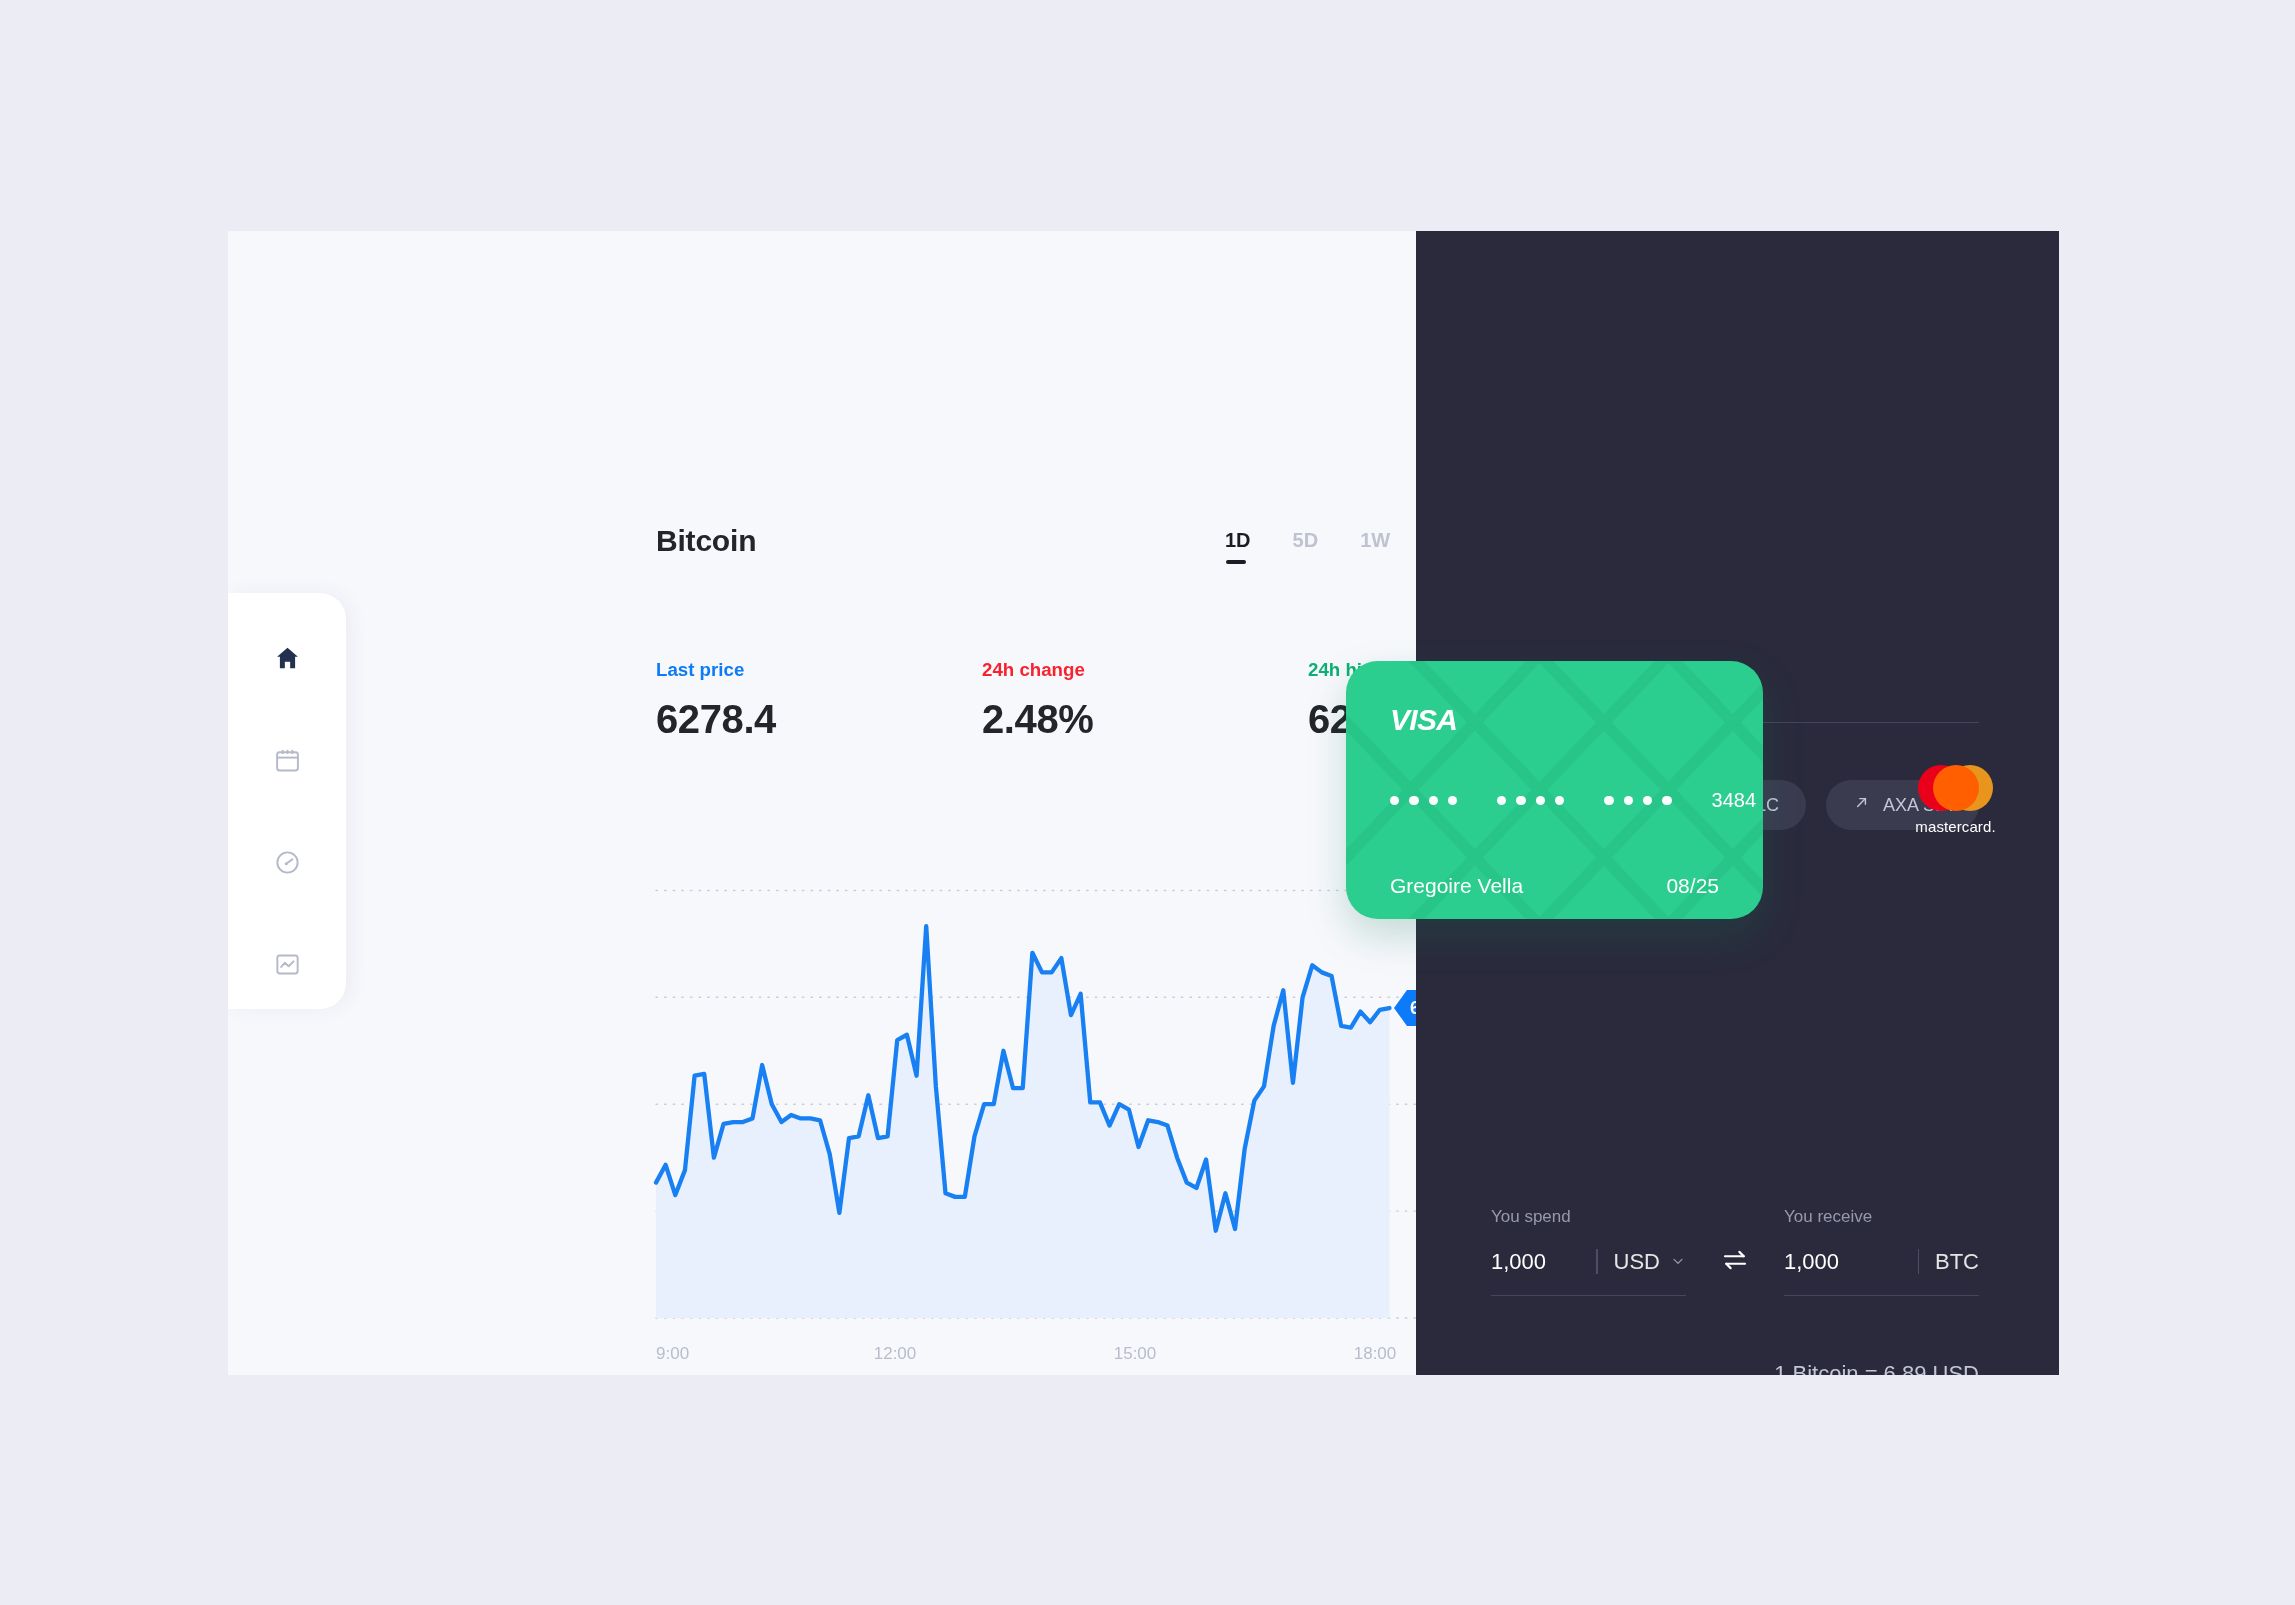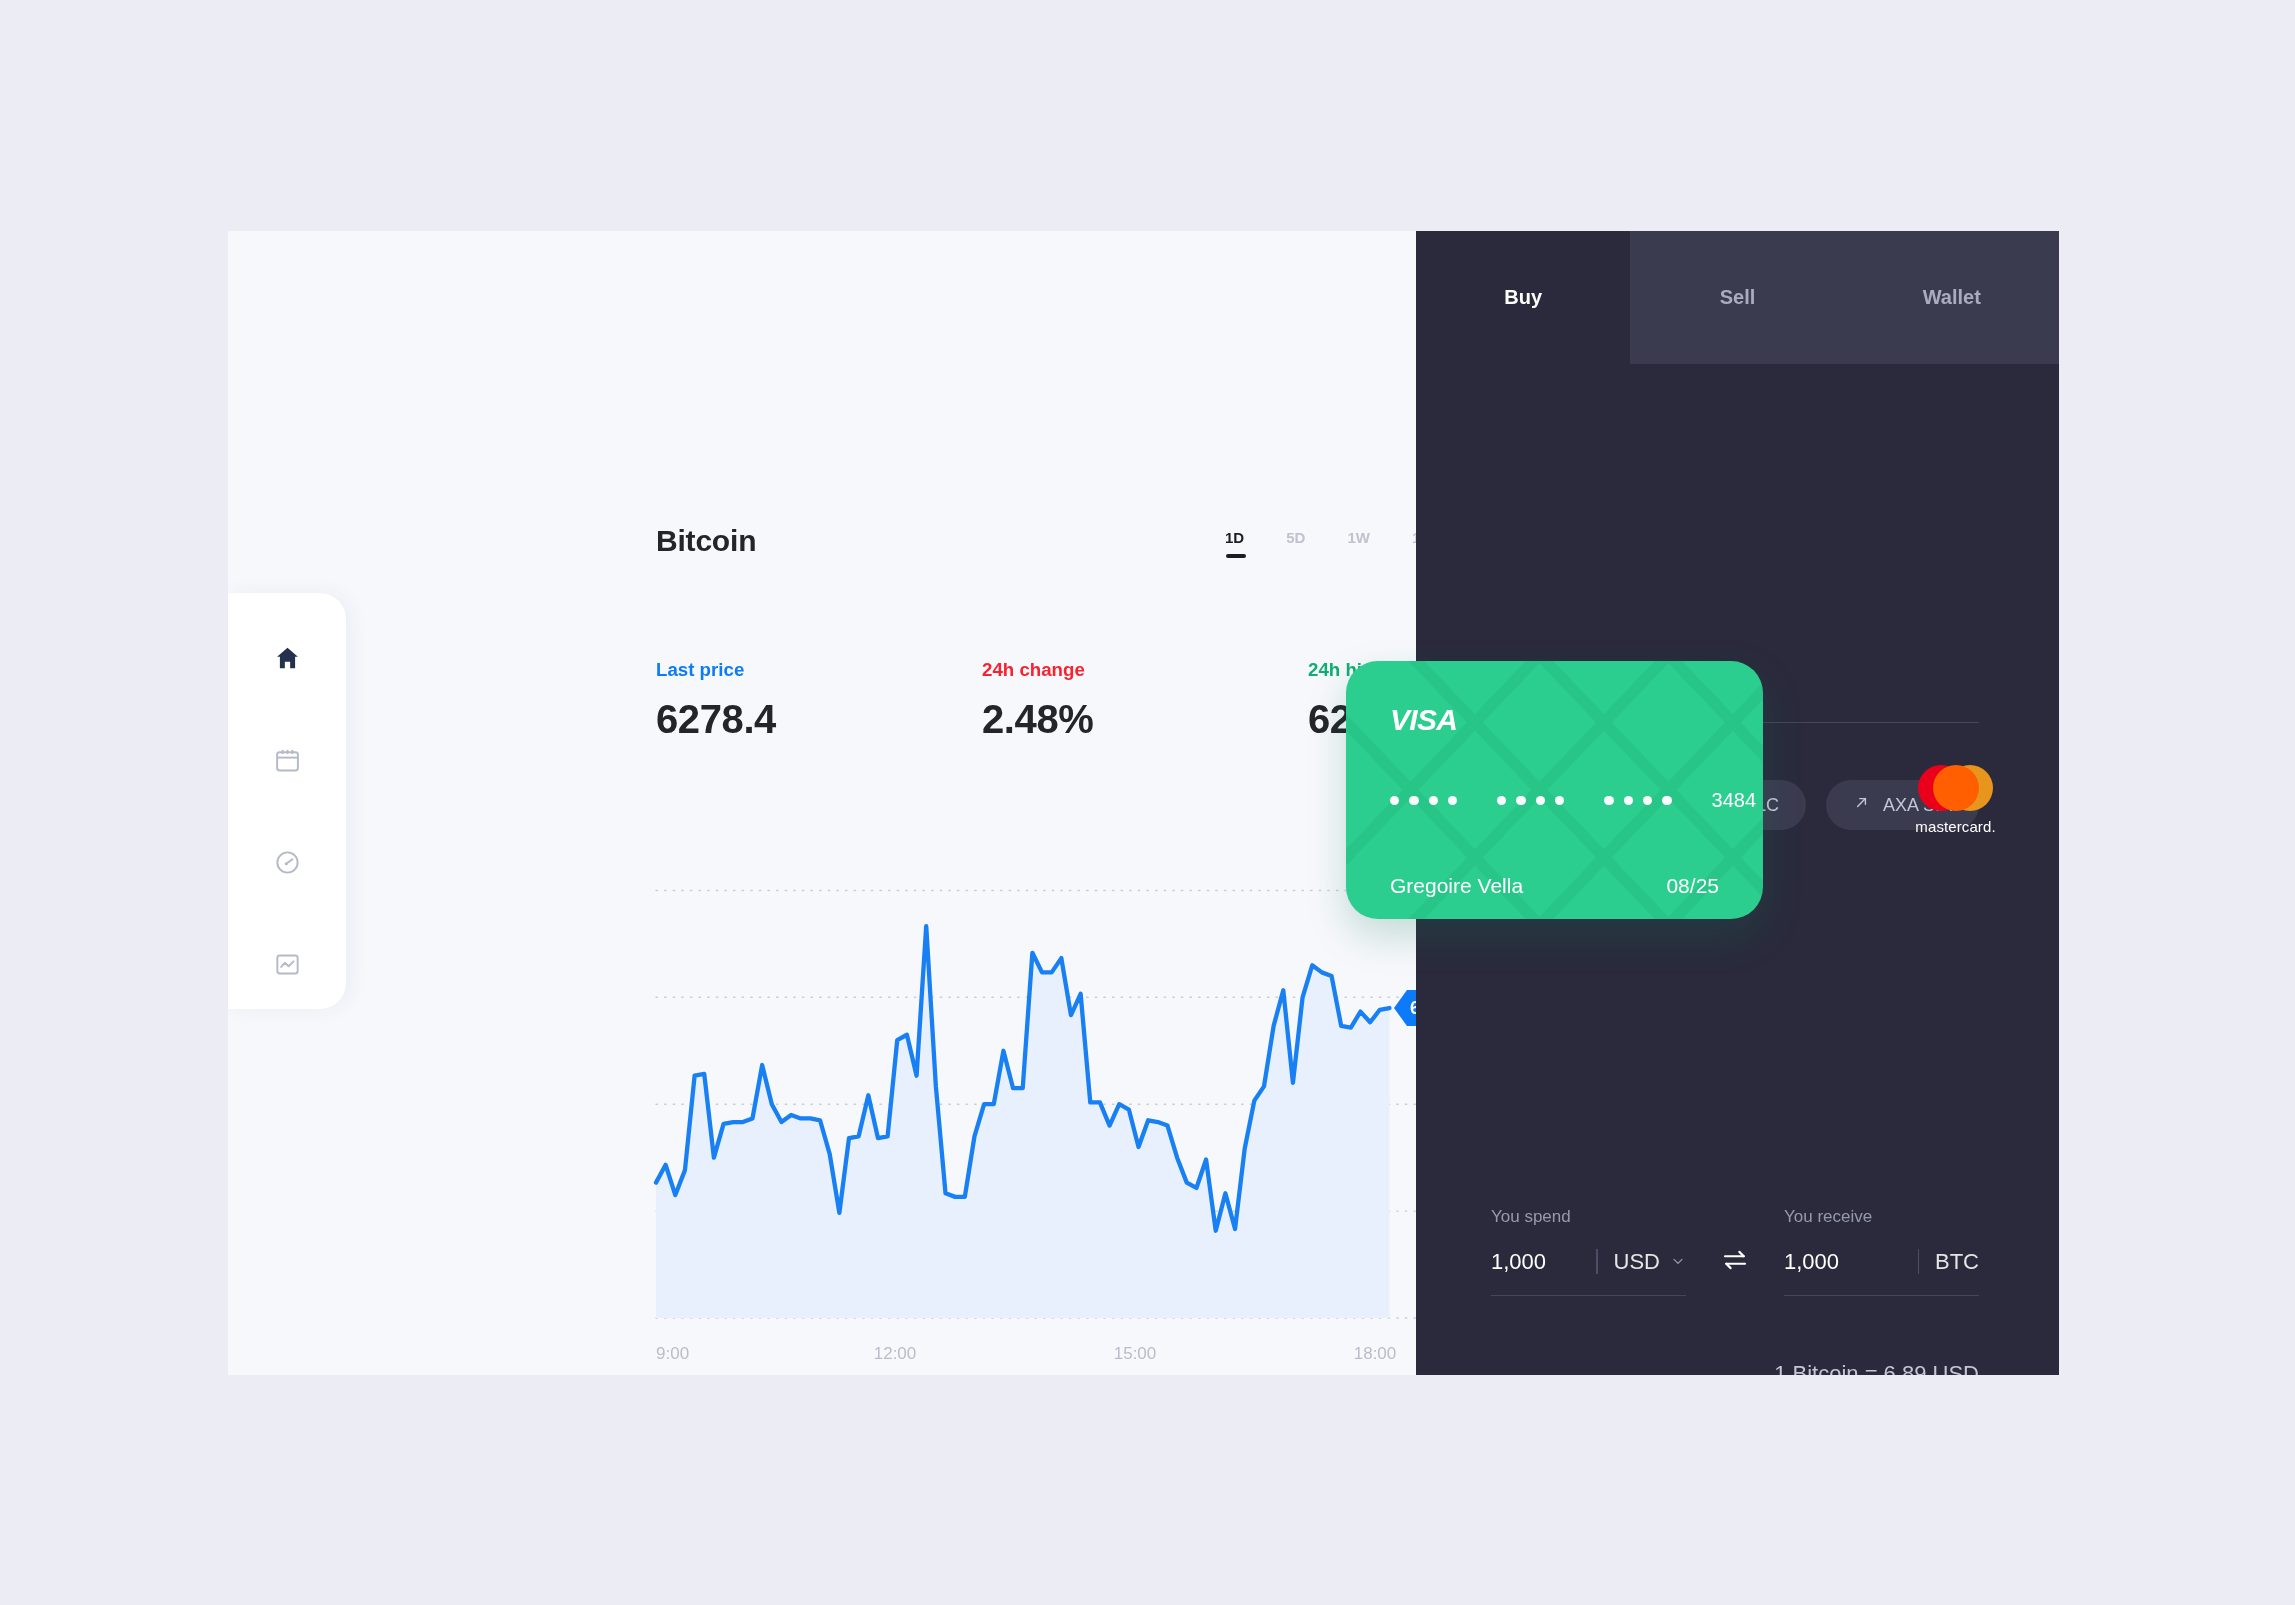--- a/index.html
+++ b/index.html
@@ -56,21 +56,21 @@
     letter-spacing:-0.2px;
   }
   .ranges {
     position:absolute;
     left:997px; top:298px;
     display:flex; gap:42px;
     align-items:flex-start;
   }
   .range {
     position:relative;
-    font-size:15px; font-weight:bold;
+    font-size:20px; font-weight:bold;
     color:#BFC2D0;
     cursor:pointer;
     padding-bottom:13px;
   }
   .range.active { color:#1C1C24; }
   .range.active::after {
     content:"";
     position:absolute;
     left:0.7px; bottom:1.4px;
     width:20px; height:3.6px;
@@ -413,25 +413,20 @@
 
     <div class="price-tag" id="price-tag" style="left: 1166px; top: 759px;">
       <span class="notch"></span>
       <span class="body">6223.4</span>
     </div>
 
   </div>
 
   <div class="right-panel">
 
-    <div class="tabs">
-      <div class="tab active">Buy</div>
-      <div class="tab">Sell</div>
-      <div class="tab">Wallet</div>
-    </div>
 
     <div class="search">
       <span>
         <svg width="24.4" height="24.4" viewBox="0 0 24 24" fill="none" stroke="#FFFFFF" stroke-width="1.9">
           <circle cx="10.6" cy="10.6" r="6.6"></circle>
           <line x1="15.6" y1="15.6" x2="20.4" y2="20.4" stroke-linecap="round"></line>
         </svg>
       </span>
       <span class="val" placeholder="Search asset">Bitcoin (BTC)</span>
     </div>

